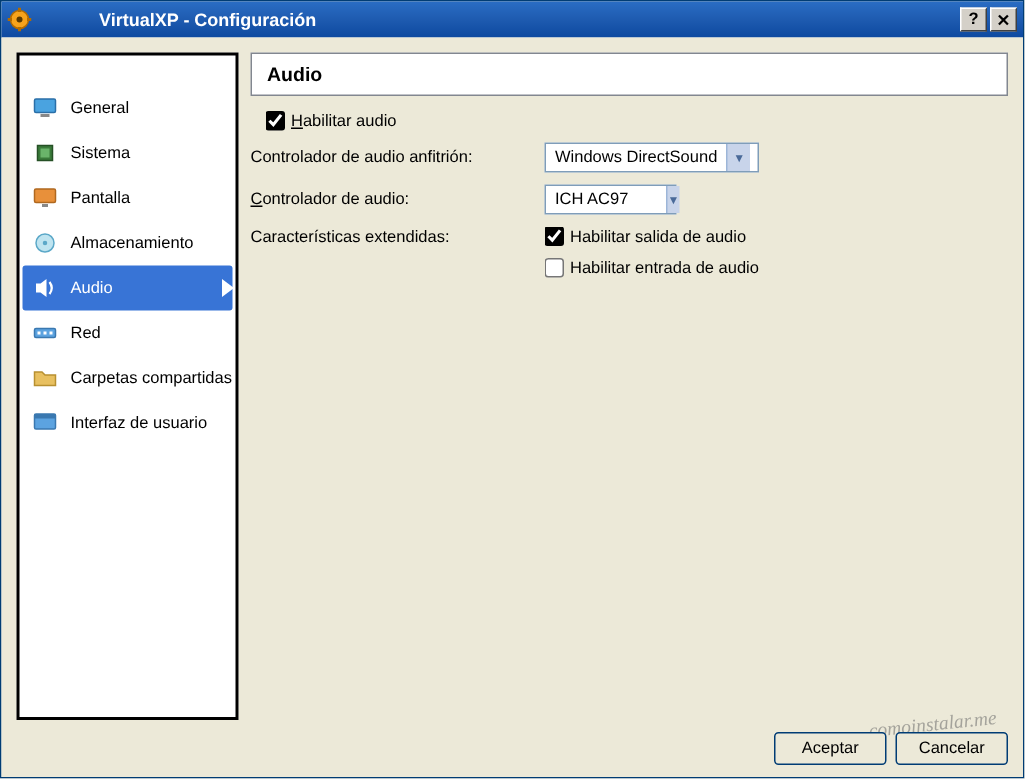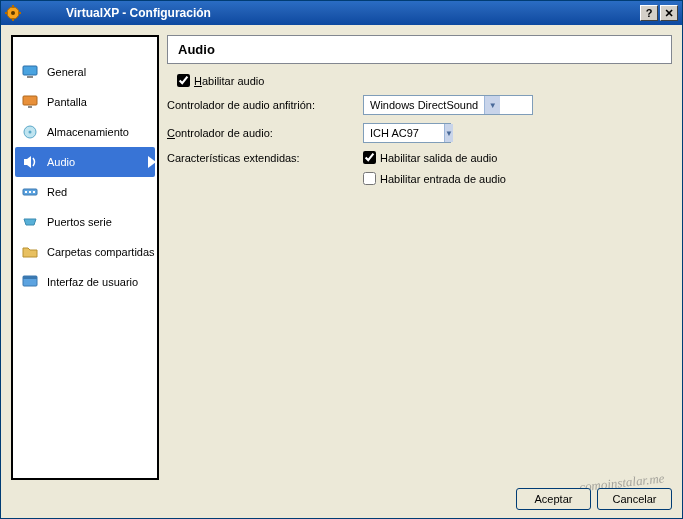--- a/index.html
+++ b/index.html
@@ -69,20 +69,29 @@
               <svg width="18" height="18" viewBox="0 0 18 18">
                 <rect x="2" y="3" width="14" height="9" rx="1" fill="#4aa3e0" stroke="#2a6fa8"></rect>
                 <rect x="6" y="13" width="6" height="2" fill="#888"></rect>
               </svg>
             </span>
           <span class="side-label">General</span>
         </div>
         <div class="sideitem">
           <span class="side-icon">
               <svg width="18" height="18" viewBox="0 0 18 18">
+                <rect x="4" y="4" width="10" height="10" fill="#3a7a3a" stroke="#255025"></rect>
+                <rect x="6" y="6" width="6" height="6" fill="#6ab46a"></rect>
+              </svg>
+            </span>
+          <span class="side-label">Sistema</span>
+        </div>
+        <div class="sideitem">
+          <span class="side-icon">
+              <svg width="18" height="18" viewBox="0 0 18 18">
                 <rect x="2" y="3" width="14" height="9" rx="1" fill="#e8903a" stroke="#b0681f"></rect>
                 <rect x="7" y="13" width="4" height="2" fill="#888"></rect>
               </svg>
             </span>
           <span class="side-label">Pantalla</span>
         </div>
         <div class="sideitem">
           <span class="side-icon">
               <svg width="18" height="18" viewBox="0 0 18 18">
                 <circle cx="9" cy="9" r="6" fill="#bfe4f0" stroke="#5ba8c8"></circle>
@@ -104,28 +113,20 @@
         <div class="sideitem">
           <span class="side-icon">
               <svg width="18" height="18" viewBox="0 0 18 18">
                 <rect x="2" y="6" width="14" height="6" rx="1" fill="#5ca3e0" stroke="#3a78b0"></rect>
                 <rect x="4" y="8" width="2" height="2" fill="#fff"></rect>
                 <rect x="8" y="8" width="2" height="2" fill="#fff"></rect>
                 <rect x="12" y="8" width="2" height="2" fill="#fff"></rect>
               </svg>
             </span>
           <span class="side-label">Red</span>
-        </div>
-        <div class="sideitem">
-          <span class="side-icon">
-              <svg width="18" height="18" viewBox="0 0 18 18">
-                <path d="M3 6 L15 6 L13 12 L5 12 Z" fill="#58b0d8" stroke="#3a8ab0"></path>
-              </svg>
-            </span>
-          <span class="side-label">Puertos serie</span>
         </div>
         <div class="sideitem">
           <span class="side-icon">
               <svg width="18" height="18" viewBox="0 0 18 18">
                 <path d="M2 5 L7 5 L9 7 L16 7 L16 14 L2 14 Z" fill="#e8c060" stroke="#b89030"></path>
               </svg>
             </span>
           <span class="side-label">Carpetas compartidas</span>
         </div>
         <div class="sideitem">
@@ -149,21 +150,21 @@
             <div style="width:10px"></div>
             <label class="rcontrol">
               <input type="checkbox" class="checkbox" checked="" style="">
               <span class="underline-first">Habilitar audio</span>
             </label>
           </div>
 
           <div class="row">
             <div class="rlabel">Controlador de audio anfitrión:</div>
             <div class="rcontrol">
-              <div class="selectwrap" style="width:170px">
+              <div class="selectwrap" style="width:143px">
                 <div class="val">Windows DirectSound</div>
                 <div class="arrow">▼</div>
               </div>
             </div>
           </div>
 
           <div class="row">
             <div class="rlabel"><span style="text-decoration:underline">C</span>ontrolador de audio:</div>
             <div class="rcontrol">
               <div class="selectwrap" style="width:88px">

